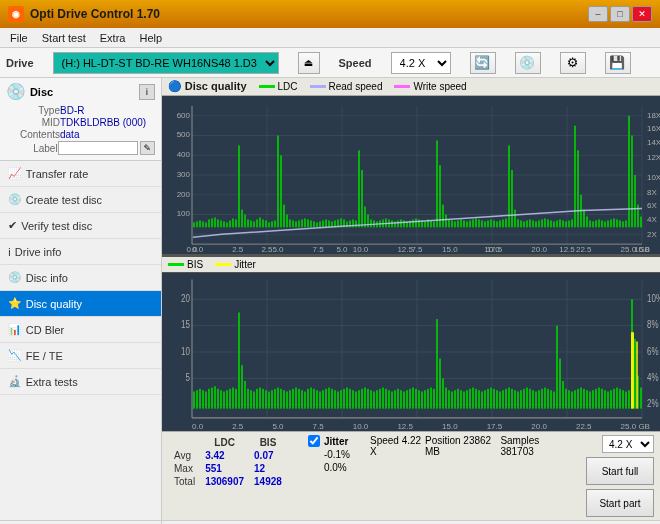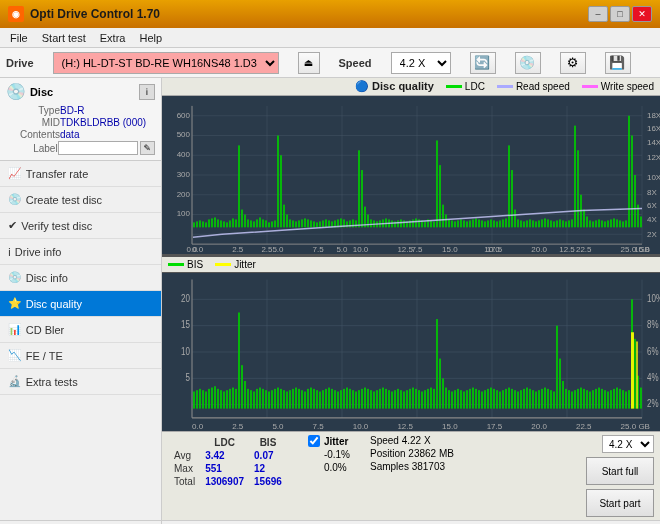--- a/index.html
+++ b/index.html
@@ -39,21 +39,21 @@
       background: #f5f5f5;
       border-bottom: 1px solid #ccc;
       height: 30px;
       display: flex;
       align-items: center;
       padding: 0 6px;
       gap: 19px;
     }
     .toolbar-label { font-size: 11px; font-weight: 600; color: #333; }
     .drive-select {
-      background: #fca5a5;
+      background: #14b8a6;
       border: 1px solid #aaa;
       height: 22px;
       padding: 0 4px;
       font-size: 11px;
       min-width: 220px;
     }
     .eject-btn {
       width: 22px; height: 22px;
       background: linear-gradient(to bottom, #fafafa, #e8e8e8);
       border: 1px solid #aaa;
@@ -153,21 +153,20 @@
     }
     
     .chart-header {
       background: #e8e8e0;
       padding: 2px 6px;
       display: flex;
       align-items: center;
       gap: 12px;
       font-size: 10px;
       border-bottom: 1px solid #aaa;
-      justify-content: flex-end;
     }
     .legend-item { display: flex; align-items: center; gap: 3px; }
     .legend-color { width: 16px; height: 3px; }
     .legend-label { font-size: 10px; }
     
     
     .upper-chart {
       flex: 1;
       background: #2a3a4a;
       position: relative;
@@ -823,39 +822,39 @@
           <td class="val-blue">0.07</td>
         </tr>
         <tr>
           <td class="row-label">Max</td>
           <td class="val-blue">551</td>
           <td class="val-blue">12</td>
         </tr>
         <tr>
           <td class="row-label">Total</td>
           <td class="val-blue">1306907</td>
-          <td class="val-blue">15696</td>
+          <td class="val-blue">14928</td>
         </tr>
       </tbody>
         </table>
 
       <div style="display:flex; flex-direction:column; gap:2px;">
         <div style="display:flex; align-items:center; gap:4px;">
           <input type="checkbox" checked="" style="width: 12px; height: 12px;">
           <span style="font-size:10px; font-weight:600;">Jitter</span>
         </div>
         <div style="font-size:10px; padding-left:16px;">
           <span class="val-blue">-0.1%</span>
         </div>
         <div style="font-size:10px; padding-left:16px;">
           <span class="val-blue">0.0%</span>
         </div>
       </div>
 
-      <div style="display:flex; flex-direction:column; gap:2px;">
+      <div style="display:flex; gap:2px;">
         <div style="font-size:10px;">
           <span>Speed </span>
           <span class="val-blue">4.22 X</span>
         </div>
         <div style="font-size:10px;">
           <span>Position </span>
           <span class="val-blue">23862 MB</span>
         </div>
         <div style="font-size:10px;">
           <span>Samples </span>

